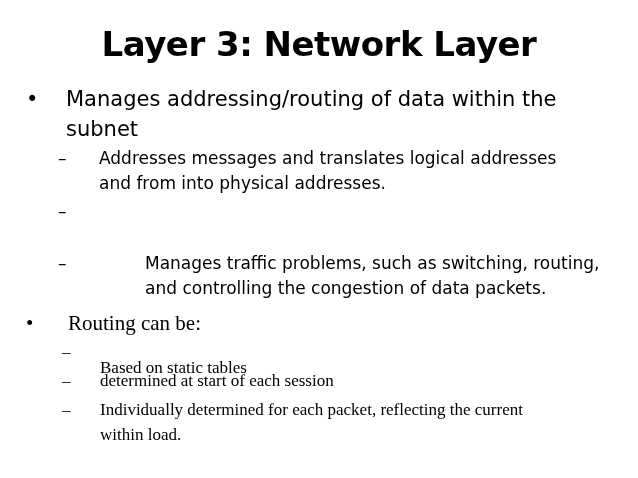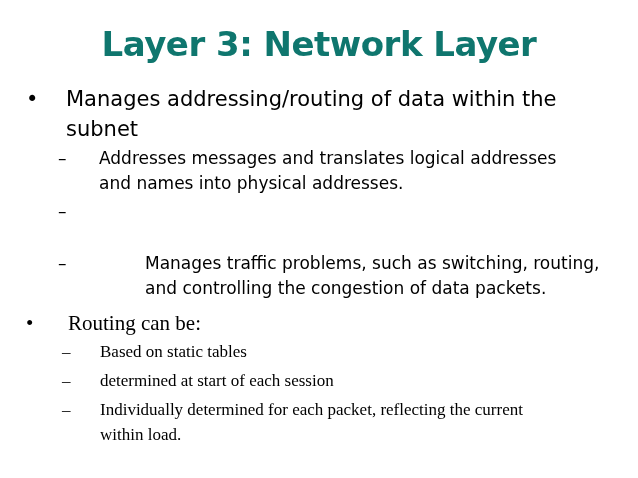--- a/index.html
+++ b/index.html
@@ -15,21 +15,21 @@
     }
     .title {
       position: absolute;
       left: 0;
       top: 24px;
       width: 638px;
       text-align: center;
       font-family: "DejaVu Sans", sans-serif;
       font-weight: bold;
       font-size: 34px;
-      color: #0f766e;
+      color: #000000;
       letter-spacing: -0.5px;
     }
     .item {
       position: absolute;
       color: #000;
     }
     .sans { font-family: "DejaVu Sans", sans-serif; }
     .serif { font-family: "Liberation Serif", serif; }
     .bullet {
       position: absolute;
@@ -53,21 +53,21 @@
     <span class="text" style="left:66px;top:0;width:560px;">
       <span style="display:block;">Manages addressing/routing of data within the</span>
       <span style="display:block;">subnet</span>
     </span>
   </div>
 
   <div class="item sans l2" style="left:0;top:146px;width:638px;height:50px;">
     <span class="bullet" style="left:58px;top:0;">–</span>
     <span class="text" style="left:99px;top:0;width:535px;">
       <span style="display:block;white-space:nowrap;">Addresses messages and translates logical addresses</span>
-      <span style="display:block;white-space:nowrap;">and names into physical addresses.</span>
+      <span style="display:block;white-space:nowrap;">and from into physical addresses.</span>
     </span>
   </div>
 
   <div class="item sans l2" style="left:0;top:199px;width:638px;height:50px;">
     <span class="bullet" style="left:58px;top:0;">–</span>
   </div>
 
   <div class="item sans l2" style="left:0;top:251px;width:638px;height:50px;">
     <span class="bullet" style="left:58px;top:0;">–</span>
     <span class="text" style="left:99px;top:0;width:535px;margin-left:46px;">
@@ -76,21 +76,21 @@
     </span>
   </div>
 
   <div class="item serif l1" style="left:0;top:310px;width:638px;height:30px;">
     <span class="bullet" style="left:26px;top:0;">•</span>
     <span class="text" style="left:68px;top:0;">Routing can be:</span>
   </div>
 
   <div class="item serif l2" style="left:0;top:339px;width:638px;height:25px;">
     <span class="bullet" style="left:62px;top:0;">–</span>
-    <span class="text" style="left:100px;top:0;">Based on static tables</span>
+    <span class="text" style="left:100px;top:16px;">Based on static tables</span>
   </div>
 
   <div class="item serif l2" style="left:0;top:368px;width:638px;height:25px;">
     <span class="bullet" style="left:62px;top:0;">–</span>
     <span class="text" style="left:100px;top:0;">determined at start of each session</span>
   </div>
 
   <div class="item serif l2" style="left:0;top:397px;width:638px;height:50px;">
     <span class="bullet" style="left:62px;top:0;">–</span>
     <span class="text" style="left:100px;top:0;width:535px;">

